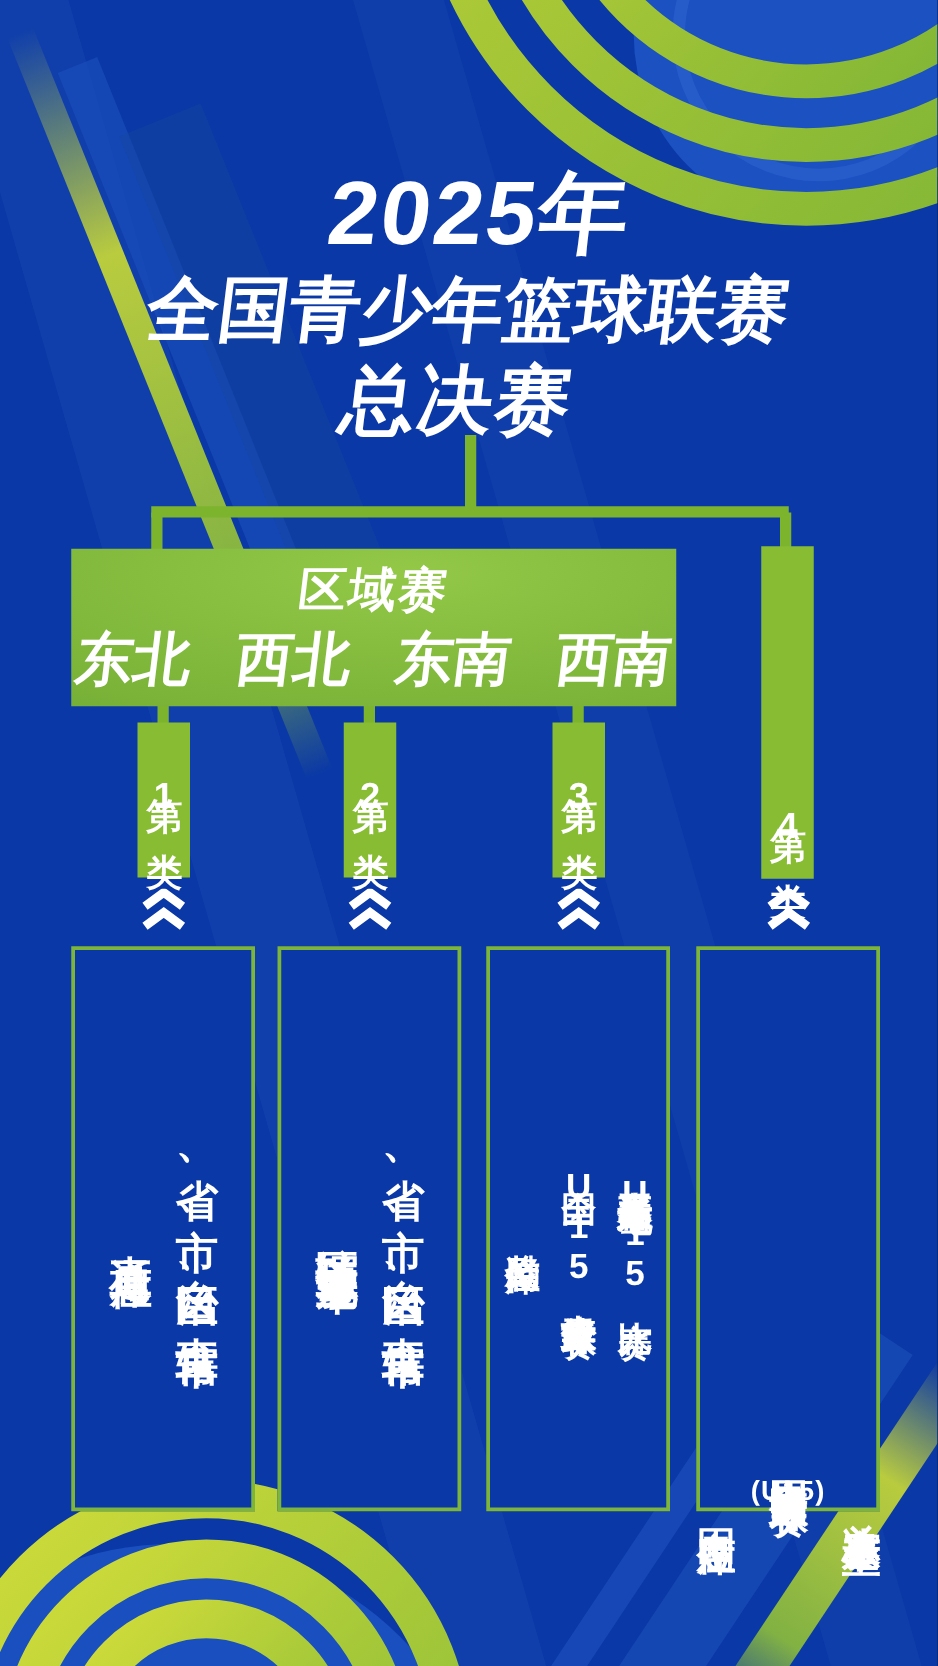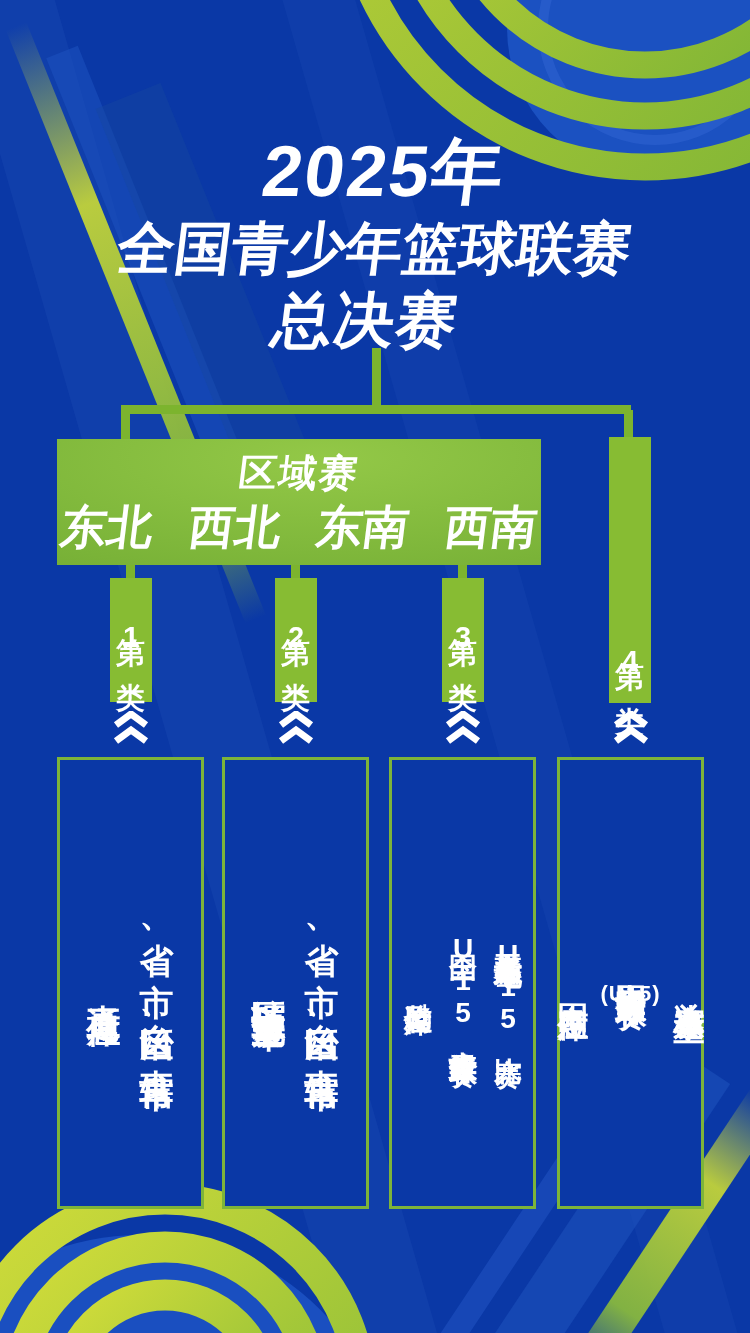--- a/index.html
+++ b/index.html
@@ -57,21 +57,21 @@
   .chev{position:absolute;width:36px;height:34px;top:711px;}
   .c1{left:113px;} .c2{left:278px;} .c3{left:445px;} .c4{left:613px;}
 
   
   .seat{
     position:absolute;top:757px;width:147px;height:452px;box-sizing:border-box;
     border:3px solid #7db43a;background:#0a38a6;
     display:flex;flex-direction:row-reverse;justify-content:center;align-items:center;
     gap:7px;color:#ffffff;font-weight:bold;
   }
-  .s1{left:57px;} .s2{left:222px;} .s3{left:389px;} .s4{left:557px;}
+  .s1{left:57px;} .s2{left:222px;} .s3{left:389px;} .s4{left:557px;align-items:flex-end;}
   .col{display:flex;flex-direction:column;align-items:center;}
   .vtext{writing-mode:vertical-rl;text-orientation:upright;}
   .s1 .vtext,.s2 .vtext{font-size:34px;letter-spacing:3px;}
   .s3 .vtext{font-size:28px;letter-spacing:1px;}
   .s4 .vtext{font-size:31px;letter-spacing:2px;}
   .htext{font-size:22px;letter-spacing:1px;margin-top:6px;}
 </style>
 </head>
 <body>
 

